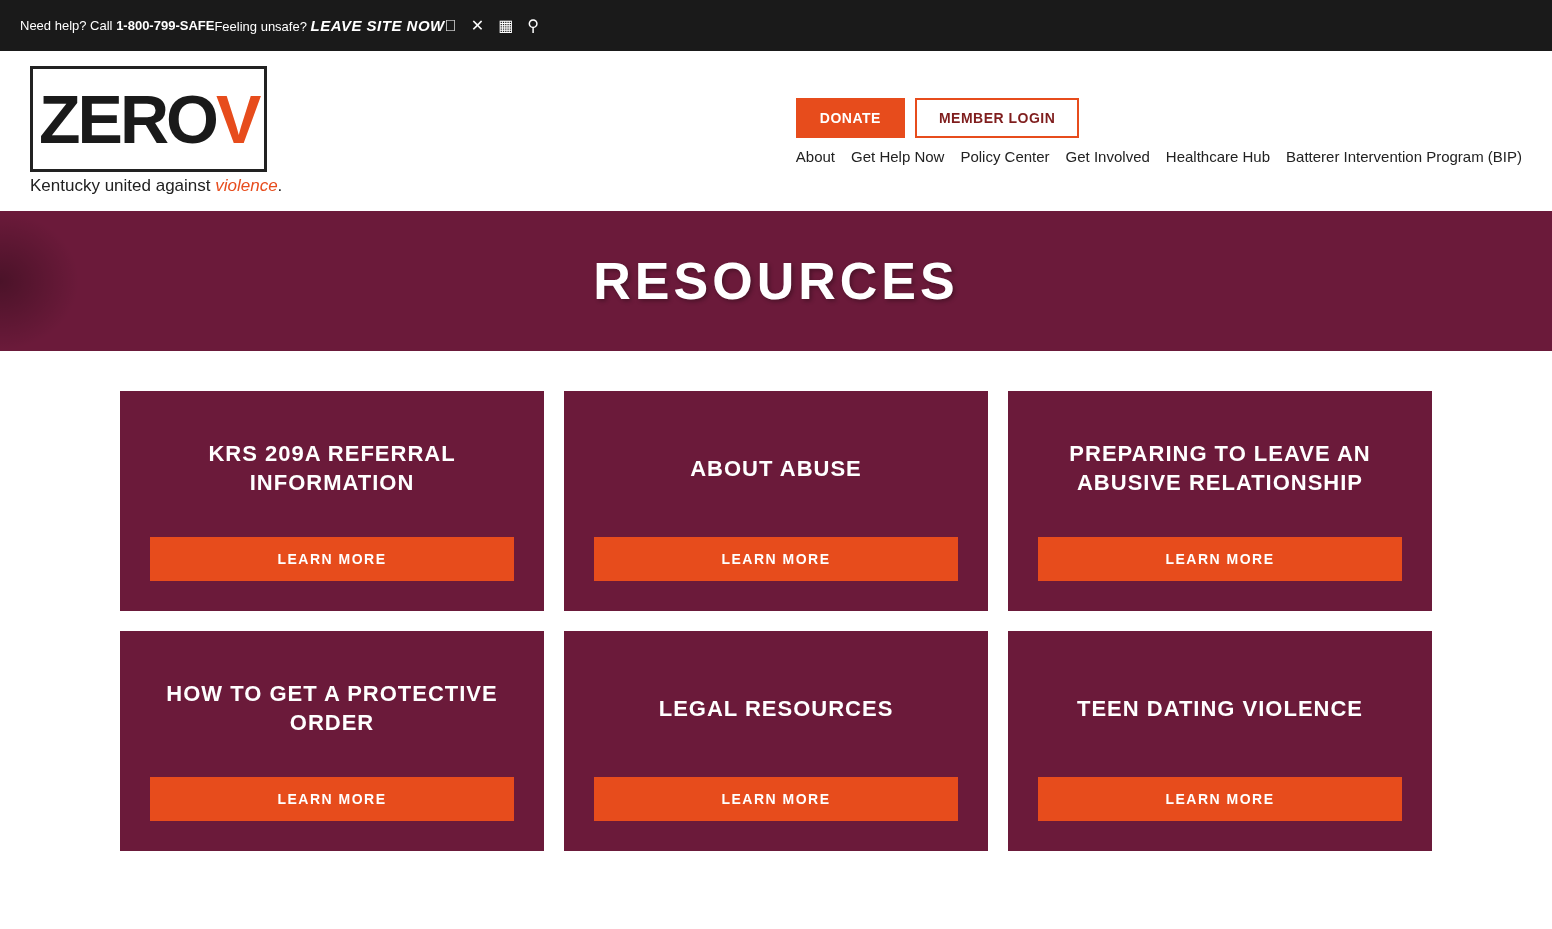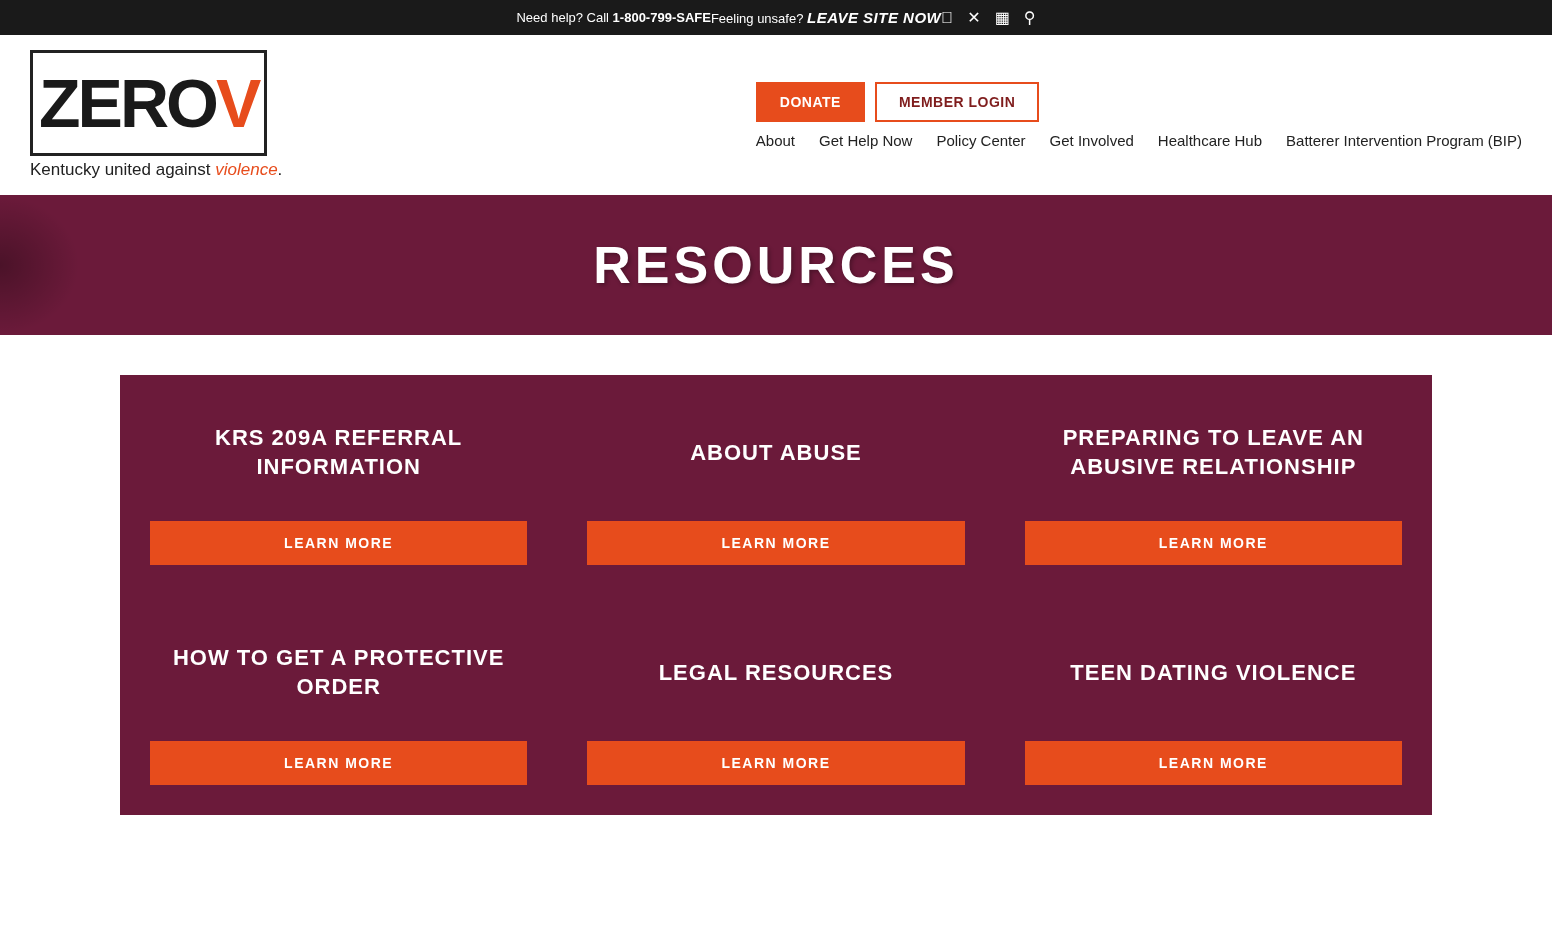--- a/index.html
+++ b/index.html
@@ -4,22 +4,22 @@
   <style>
     * { margin: 0; padding: 0; box-sizing: border-box; }
     body { font-family: Arial, sans-serif; background: #fff; }
 
     
     .top-bar {
       background: #1a1a1a;
       color: #fff;
       display: flex;
       align-items: center;
-      justify-content: center;
-      padding: 8px 20px;
+      justify-content: flex-start;
+      padding: 16px 20px;
       font-size: 13px;
     }
     .top-bar-left { }
     .top-bar-left span { font-weight: normal; }
     .top-bar-left strong { font-weight: bold; }
     .top-bar-center { text-align: center; }
     .top-bar-center span { font-weight: normal; }
     .top-bar-center strong { font-weight: 900; font-style: italic; font-size: 15px; letter-spacing: 0.5px; }
     .top-bar-right {
       display: flex;
@@ -63,21 +63,21 @@
     }
     .btn-member {
       background: transparent;
       color: #7f1d1d;
     }
 
     
     .nav {
       display: flex;
       align-items: center;
-      gap: 24px;
+      gap: 16px;
     }
     .nav-item {
       font-size: 15px;
       color: #222;
       cursor: pointer;
       text-decoration: none;
       font-weight: 500;
       white-space: nowrap;
     }
 
@@ -105,20 +105,21 @@
       text-shadow: 2px 2px 4px rgba(0,0,0,0.3);
     }
 
     
     .cards-section {
       padding: 40px 120px;
     }
     .cards-grid {
       display: grid;
       grid-template-columns: repeat(3, 1fr);
+      gap: 20px;
     }
     .card {
       background: #6b1a3a;
       padding: 40px 30px 30px;
       display: flex;
       flex-direction: column;
       justify-content: space-between;
       min-height: 220px;
       cursor: pointer;
     }

